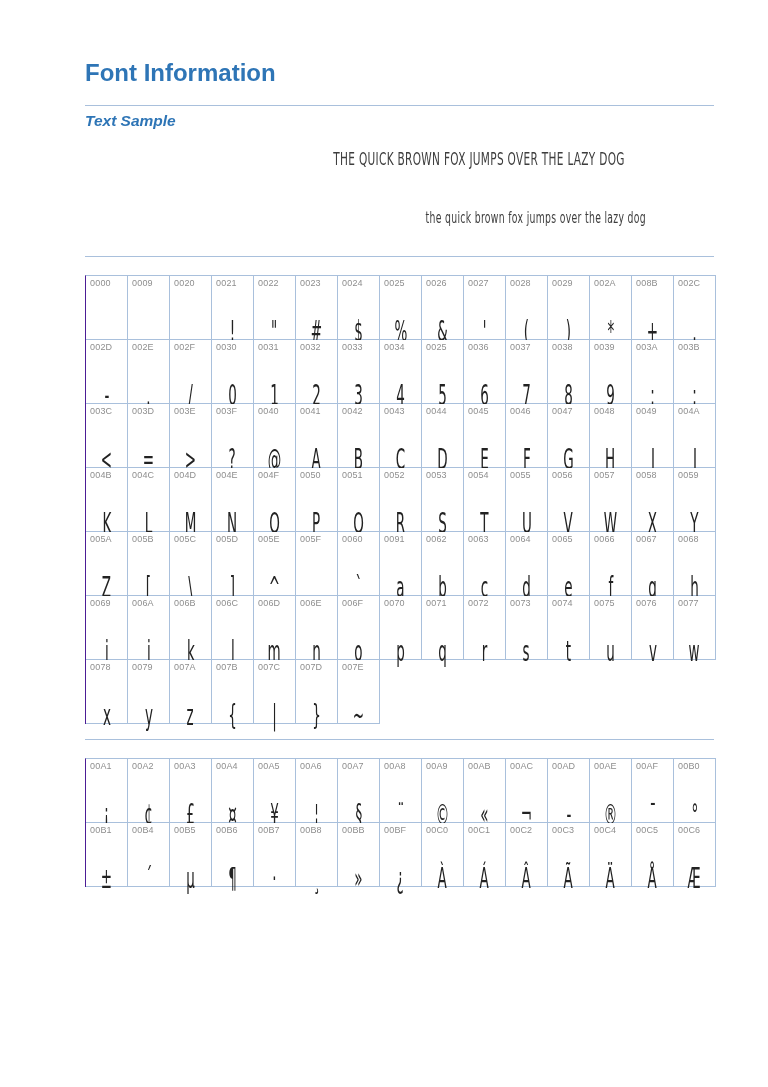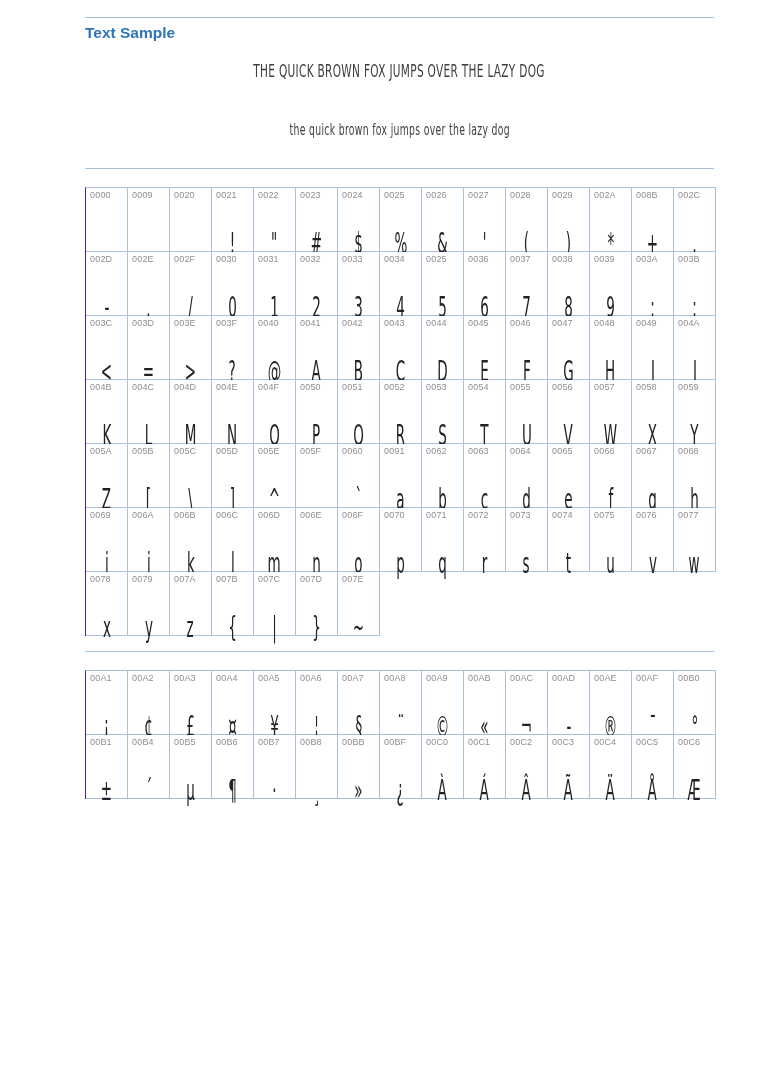--- a/index.html
+++ b/index.html
@@ -38,26 +38,27 @@
   }
   .rule-1{margin-top:17px;}
   .rule-2{margin-top:27px;}
   .rule-3{margin-top:15px;}
   .section-heading{
     margin:0;
     font-size:15.5px;
     font-weight:bold;
     color:#2E75B6;
     line-height:1.2;
+    font-style:italic;
   }
   .h-textsample{margin-top:6px;}
   .h-basiclatin{margin-top:9px;}
   .h-latin1{margin-top:8px;}
   .sample-line{
-    text-align:center;
+    text-align:right;
     white-space:nowrap;
     color:#3d3d3d;
   }
   .sample-upper{margin-top:18px;height:20px;}
   .sample-lower{margin-top:40px;height:20px;}
   .finch{
     display:inline-block;
     transform:scaleX(0.62) scaleY(1.05);
     transform-origin:center bottom;
     font-family:"DejaVu Sans", sans-serif;
@@ -101,20 +102,21 @@
     transform:scaleX(0.5) scaleY(1.05);
     transform-origin:center bottom;
   }
 </style>
 </head>
 <body>
 
 <div class="page">
   <div class="content">
 
+    <h1 class="doc-title">Font Information</h1>
 
 
     <hr class="rule rule-1">
 
     <h2 class="section-heading h-textsample">Text Sample</h2>
 
     <div class="sample-line sample-upper">
       <span class="finch">THE QUICK BROWN FOX JUMPS OVER THE LAZY DOG</span>
     </div>
     <div class="sample-line sample-lower">

